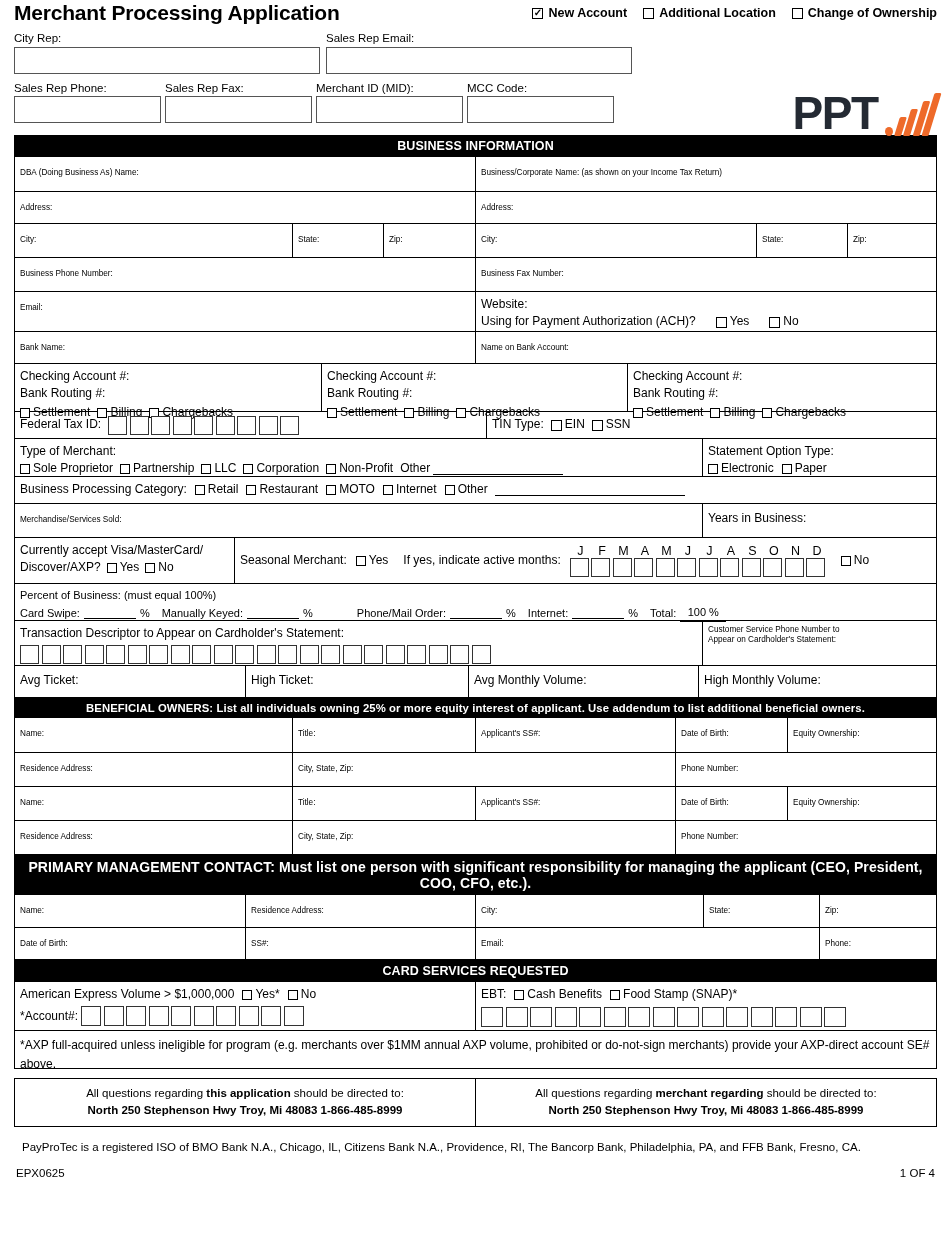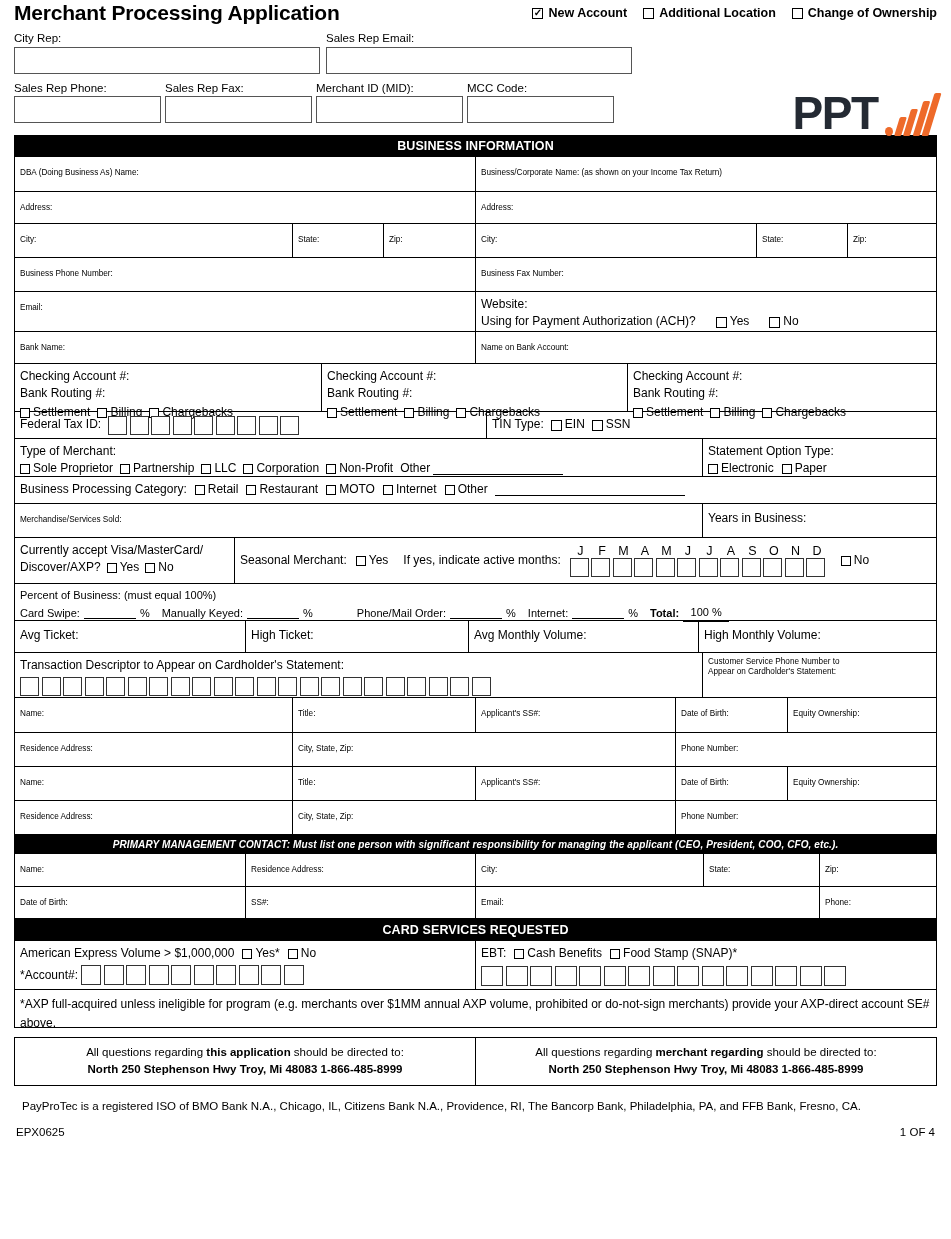--- a/index.html
+++ b/index.html
@@ -453,74 +453,75 @@
             <span>%</span>
             <span style="margin-left:8px;">Manually Keyed:</span>
             <span class="uline" style="width:52px;height:11px;"></span>
             <span>%</span>
             <span style="margin-left:8px;padding-left:32px;">Phone/Mail Order:</span>
             <span class="uline" style="width:52px;height:11px;"></span>
             <span>%</span>
             <span style="margin-left:8px;">Internet:</span>
             <span class="uline" style="width:52px;height:11px;"></span>
             <span>%</span>
-            <span style="margin-left:8px;font-weight:bold;">Total:</span>
+            <span style="margin-left:8px;">Total:</span>
             <span class="uline" style="min-width:46px;text-align:center;">100 %</span>
           </div>
+        </div>
+      </div>
+
+      <div class="row" style="height:45px">
+        <div class="cell" style="flex:1">
+          <div class="lbl-l">Transaction Descriptor to Appear on Cardholder's Statement:</div>
+          <div class="charboxes" style="margin-top:3px;">
+              <span></span>
+              <span></span>
+              <span></span>
+              <span></span>
+              <span></span>
+              <span></span>
+              <span></span>
+              <span></span>
+              <span></span>
+              <span></span>
+              <span></span>
+              <span></span>
+              <span></span>
+              <span></span>
+              <span></span>
+              <span></span>
+              <span></span>
+              <span></span>
+              <span></span>
+              <span></span>
+              <span></span>
+              <span></span>
+            </div>
+        </div>
+        <div class="cell" style="width:234px">
+          <div class="lbl-s">Customer Service Phone Number to</div>
+          <div class="lbl-s">Appear on Cardholder's Statement:</div>
         </div>
       </div>
 
       <div class="row h32">
         <div class="cell" style="width:230px">
           <span class="lbl-l">Avg Ticket:</span></div>
         <div class="cell" style="width:223px">
           <span class="lbl-l">High Ticket:</span></div>
         <div class="cell" style="width:230px">
           <span class="lbl-l">Avg Monthly Volume:</span></div>
         <div class="cell" style="flex:1">
           <span class="lbl-l">High Monthly Volume:</span></div>
       </div>
-
-      <div class="row" style="height:45px">
-        <div class="cell" style="flex:1">
-          <div class="lbl-l">Transaction Descriptor to Appear on Cardholder's Statement:</div>
-          <div class="charboxes" style="margin-top:3px;">
-              <span></span>
-              <span></span>
-              <span></span>
-              <span></span>
-              <span></span>
-              <span></span>
-              <span></span>
-              <span></span>
-              <span></span>
-              <span></span>
-              <span></span>
-              <span></span>
-              <span></span>
-              <span></span>
-              <span></span>
-              <span></span>
-              <span></span>
-              <span></span>
-              <span></span>
-              <span></span>
-              <span></span>
-              <span></span>
-            </div>
-        </div>
-        <div class="cell" style="width:234px">
-          <div class="lbl-s">Customer Service Phone Number to</div>
-          <div class="lbl-s">Appear on Cardholder's Statement:</div>
-        </div>
-      </div>
     </div>
   </div>
 
   <div>
+    <div class="band" style="font-size:11.3px;">BENEFICIAL OWNERS: List all individuals owning 25% or more equity interest of applicant. Use addendum to list additional beneficial owners.</div>
     <div class="blk">
       <div class="row h34">
         <div class="cell" style="width:277px"><span class="lbl-s">Name:</span></div>
         <div class="cell" style="width:183px"><span class="lbl-s">Title:</span></div>
         <div class="cell" style="width:200px"><span class="lbl-s">Applicant's SS#:</span></div>
         <div class="cell" style="width:112px"><span class="lbl-s">Date of Birth:</span></div>
         <div class="cell" style="flex:1"><span class="lbl-s">Equity Ownership:</span></div>
       </div>
       <div class="row h34">
         <div class="cell" style="width:277px"><span class="lbl-s">Residence Address:</span></div>
@@ -536,21 +537,21 @@
       </div>
       <div class="row h34">
         <div class="cell" style="width:277px"><span class="lbl-s">Residence Address:</span></div>
         <div class="cell" style="width:383px"><span class="lbl-s">City, State, Zip:</span></div>
         <div class="cell" style="flex:1"><span class="lbl-s">Phone Number:</span></div>
       </div>
     </div>
   </div>
 
   <div>
-    <div class="band" style="font-size:10px;font-style:italic;">PRIMARY MANAGEMENT CONTACT: Must list one person with significant responsibility for managing the applicant (CEO, President, COO, CFO, etc.).</div>
+    <div class="band" style="font-size:14px;">PRIMARY MANAGEMENT CONTACT: Must list one person with significant responsibility for managing the applicant (CEO, President, COO, CFO, etc.).</div>
     <div class="blk">
       <div class="row h32">
         <div class="cell" style="width:230px"><span class="lbl-s">Name:</span></div>
         <div class="cell" style="width:230px"><span class="lbl-s">Residence Address:</span></div>
         <div class="cell" style="flex:1"><span class="lbl-s">City:</span></div>
         <div class="cell" style="width:116px"><span class="lbl-s">State:</span></div>
         <div class="cell" style="width:117px"><span class="lbl-s">Zip:</span></div>
       </div>
       <div class="row h32">
         <div class="cell" style="width:230px"><span class="lbl-s">Date of Birth:</span></div>

